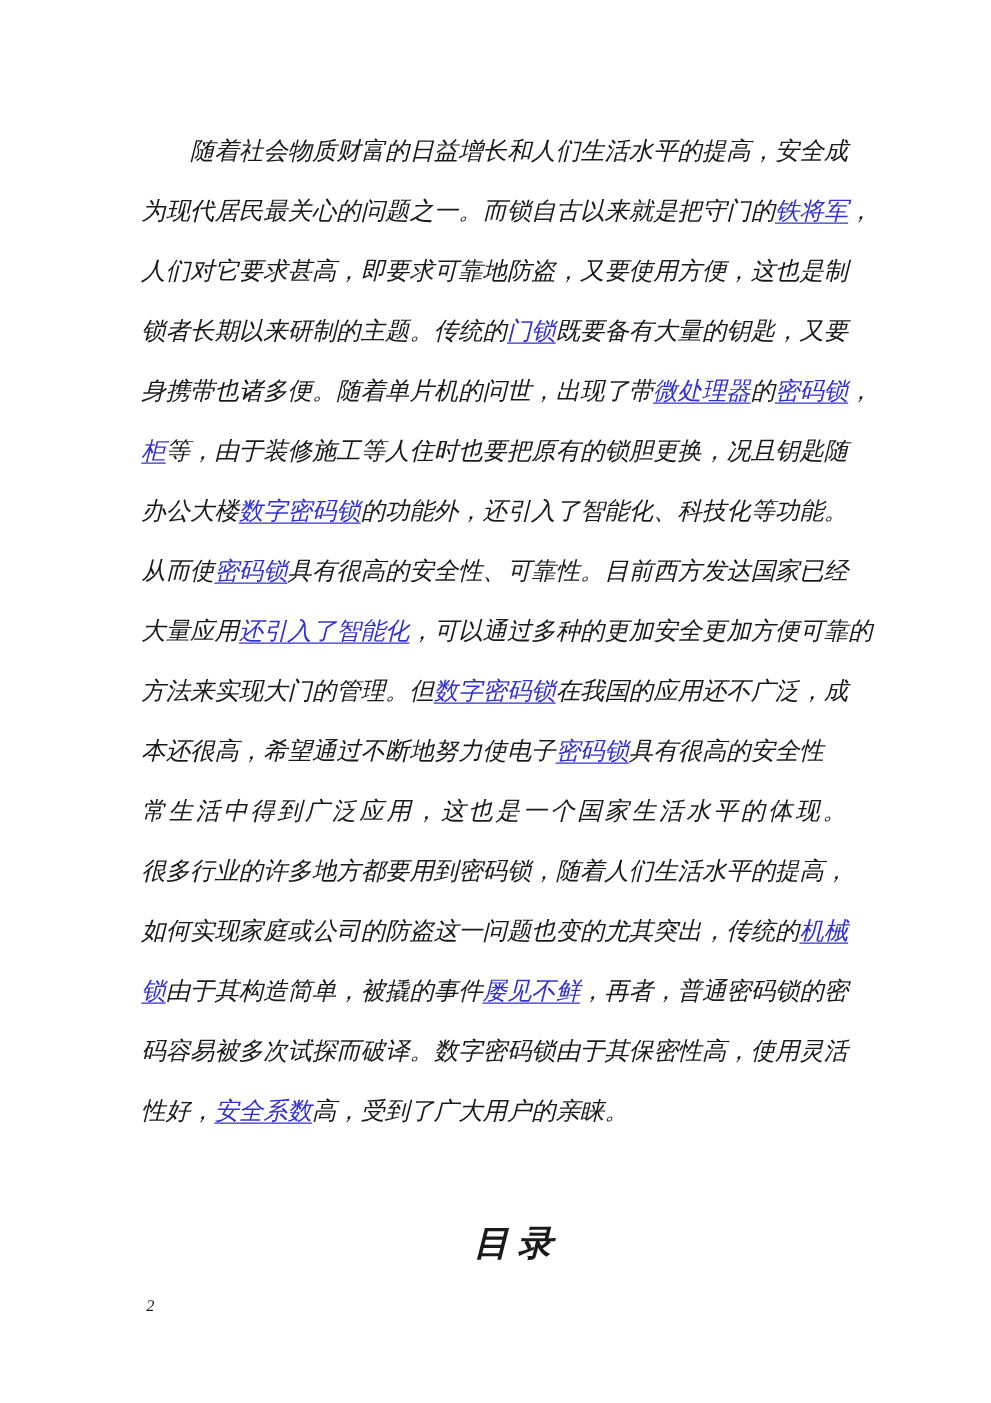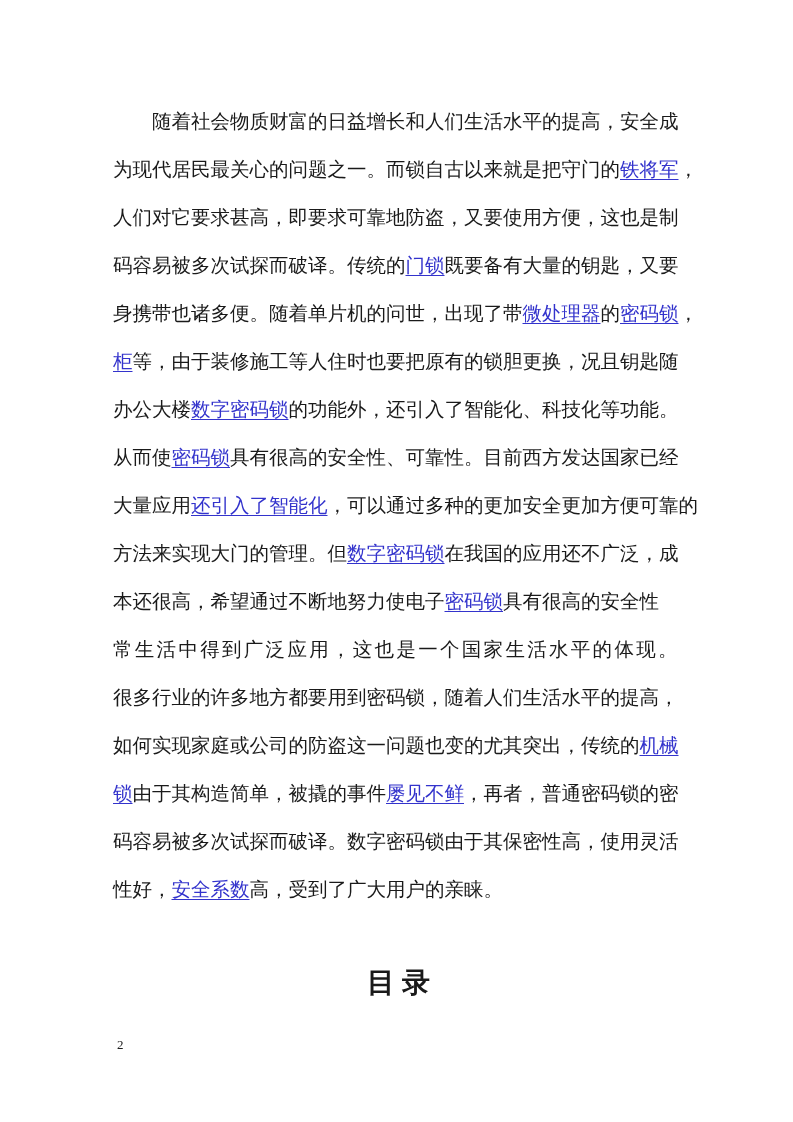--- a/index.html
+++ b/index.html
@@ -11,20 +11,21 @@
     height: 1122px;
     background: #ffffff;
     font-family: "Liberation Serif", "DejaVu Serif", serif;
     overflow: hidden;
   }
   .page {
     position: relative;
     width: 793px;
     height: 1122px;
     background: var(--bg-color, #ffffff);
+    font-style: italic;
   }
   .paragraph {
     position: absolute;
     left: 113px;
     top: 98px;
     width: 570px;
   }
   .line {
     height: 48px;
     line-height: 48px;
@@ -43,21 +44,21 @@
     text-decoration: underline;
     text-underline-offset: 3px;
     cursor: pointer;
     text-align: center;
   }
   .toc-heading {
     position: absolute;
     left: 113px;
     top: 958px;
     width: 570px;
-    margin: 4px;
+    margin: 16px;
     text-align: center;
     font-size: 28px;
     font-weight: bold;
     letter-spacing: 7px;
     line-height: 42px;
     color: var(--text-color, #1a1a1a);
     font-family: "Liberation Sans", "DejaVu Sans", sans-serif;
   }
   .page-number {
     position: absolute;
@@ -69,21 +70,21 @@
   }
 </style>
 </head>
 <body>
 
 <div class="page">
   <div class="paragraph">
       <div class="line indent"><span class="plain">随着社会物质财富的日益增长和人们生活水平的提高，安全成</span></div>
       <div class="line"><span class="plain">为现代居民最关心的问题之一。而锁自古以来就是把守门的</span><span class="link">铁将军</span><span class="plain">，</span></div>
       <div class="line"><span class="plain">人们对它要求甚高，即要求可靠地防盗，又要使用方便，这也是制</span></div>
-      <div class="line"><span class="plain">码容易被多次试探而破译。传统的</span><span class="link">门锁</span><span class="plain">既要备有大量的钥匙，又要</span></div>
+      <div class="line"><span class="plain">锁者长期以来研制的主题。传统的</span><span class="link">门锁</span><span class="plain">既要备有大量的钥匙，又要</span></div>
       <div class="line"><span class="plain">身携带也诸多便。随着单片机的问世，出现了带</span><span class="link">微处理器</span><span class="plain">的</span><span class="link">密码锁</span><span class="plain">，</span></div>
       <div class="line"><span class="link">柜</span><span class="plain">等，由于装修施工等人住时也要把原有的锁胆更换，况且钥匙随</span></div>
       <div class="line"><span class="plain">办公大楼</span><span class="link">数字密码锁</span><span class="plain">的功能外，还引入了智能化、科技化等功能。</span></div>
       <div class="line"><span class="plain">从而使</span><span class="link">密码锁</span><span class="plain">具有很高的安全性、可靠性。目前西方发达国家已经</span></div>
       <div class="line"><span class="plain">大量应用</span><span class="link">还引入了智能化</span><span class="plain">，可以通过多种的更加安全更加方便可靠的</span></div>
       <div class="line"><span class="plain">方法来实现大门的管理。但</span><span class="link">数字密码锁</span><span class="plain">在我国的应用还不广泛，成</span></div>
       <div class="line"><span class="plain">本还很高，希望通过不断地努力使电子</span><span class="link">密码锁</span><span class="plain">具有很高的安全性</span></div>
       <div class="line wide"><span class="plain">常生活中得到广泛应用，这也是一个国家生活水平的体现。</span></div>
       <div class="line"><span class="plain">很多行业的许多地方都要用到密码锁，随着人们生活水平的提高，</span></div>
       <div class="line"><span class="plain">如何实现家庭或公司的防盗这一问题也变的尤其突出，传统的</span><span class="link">机械</span></div>

